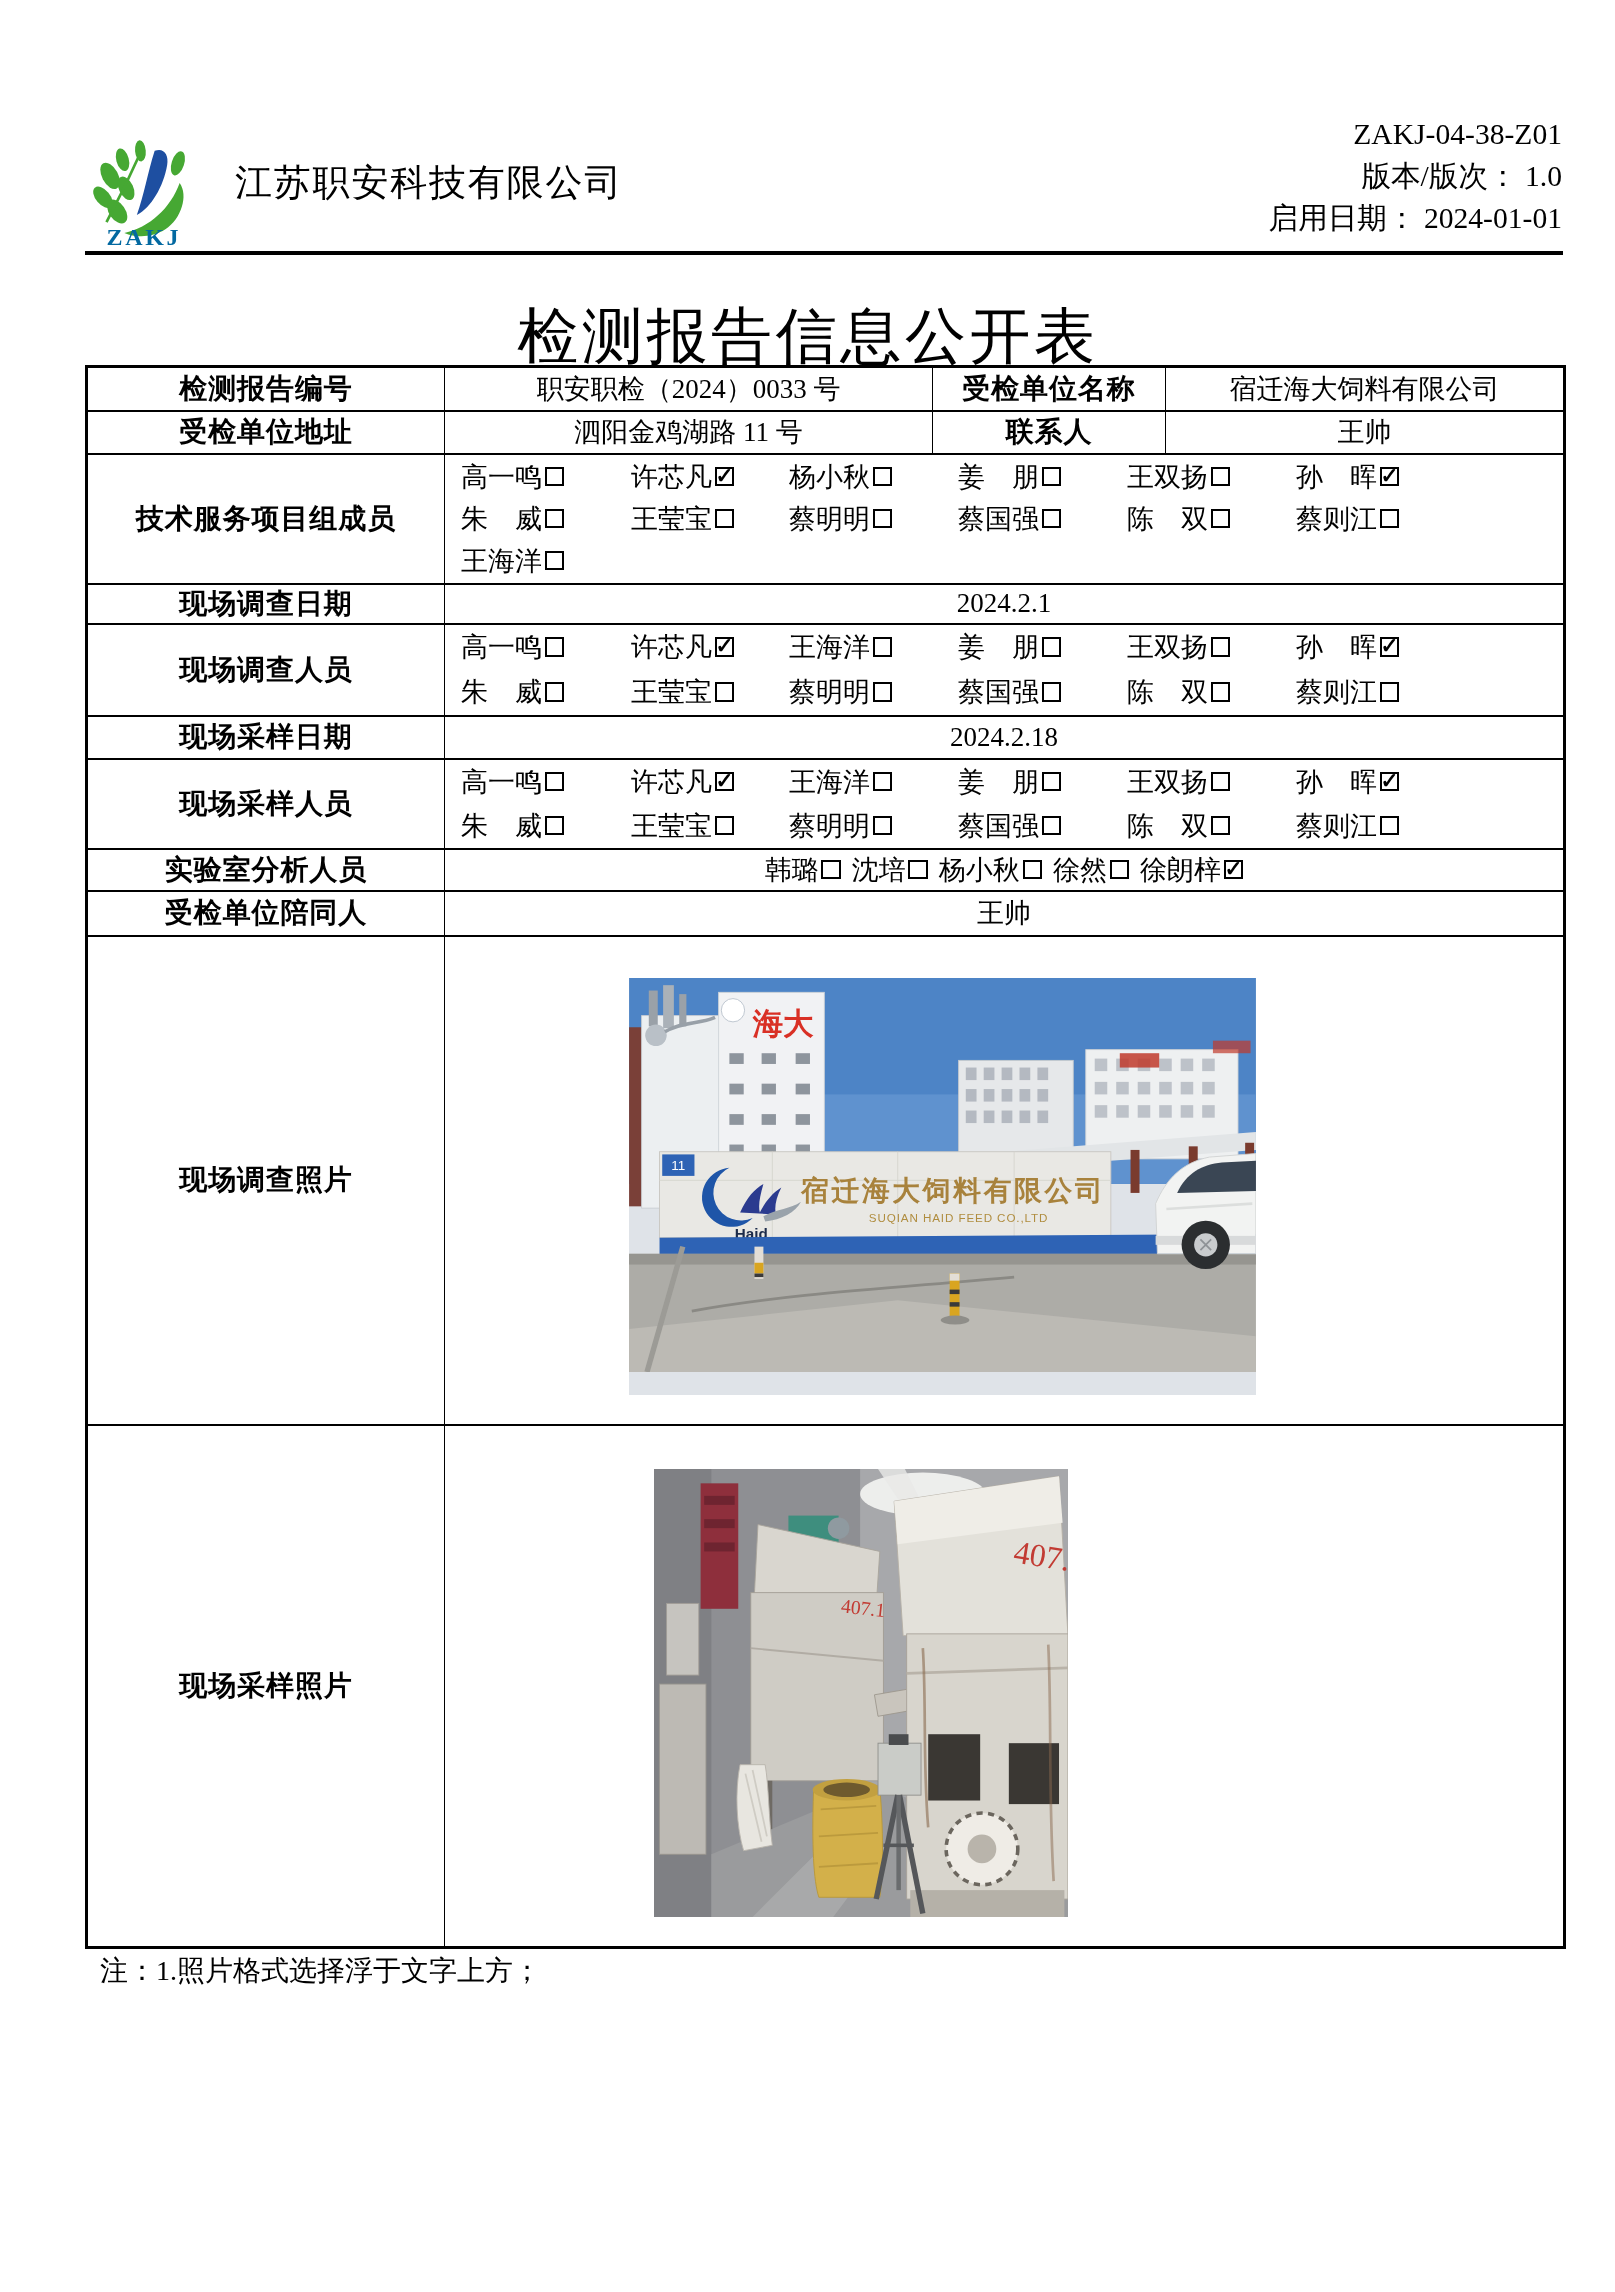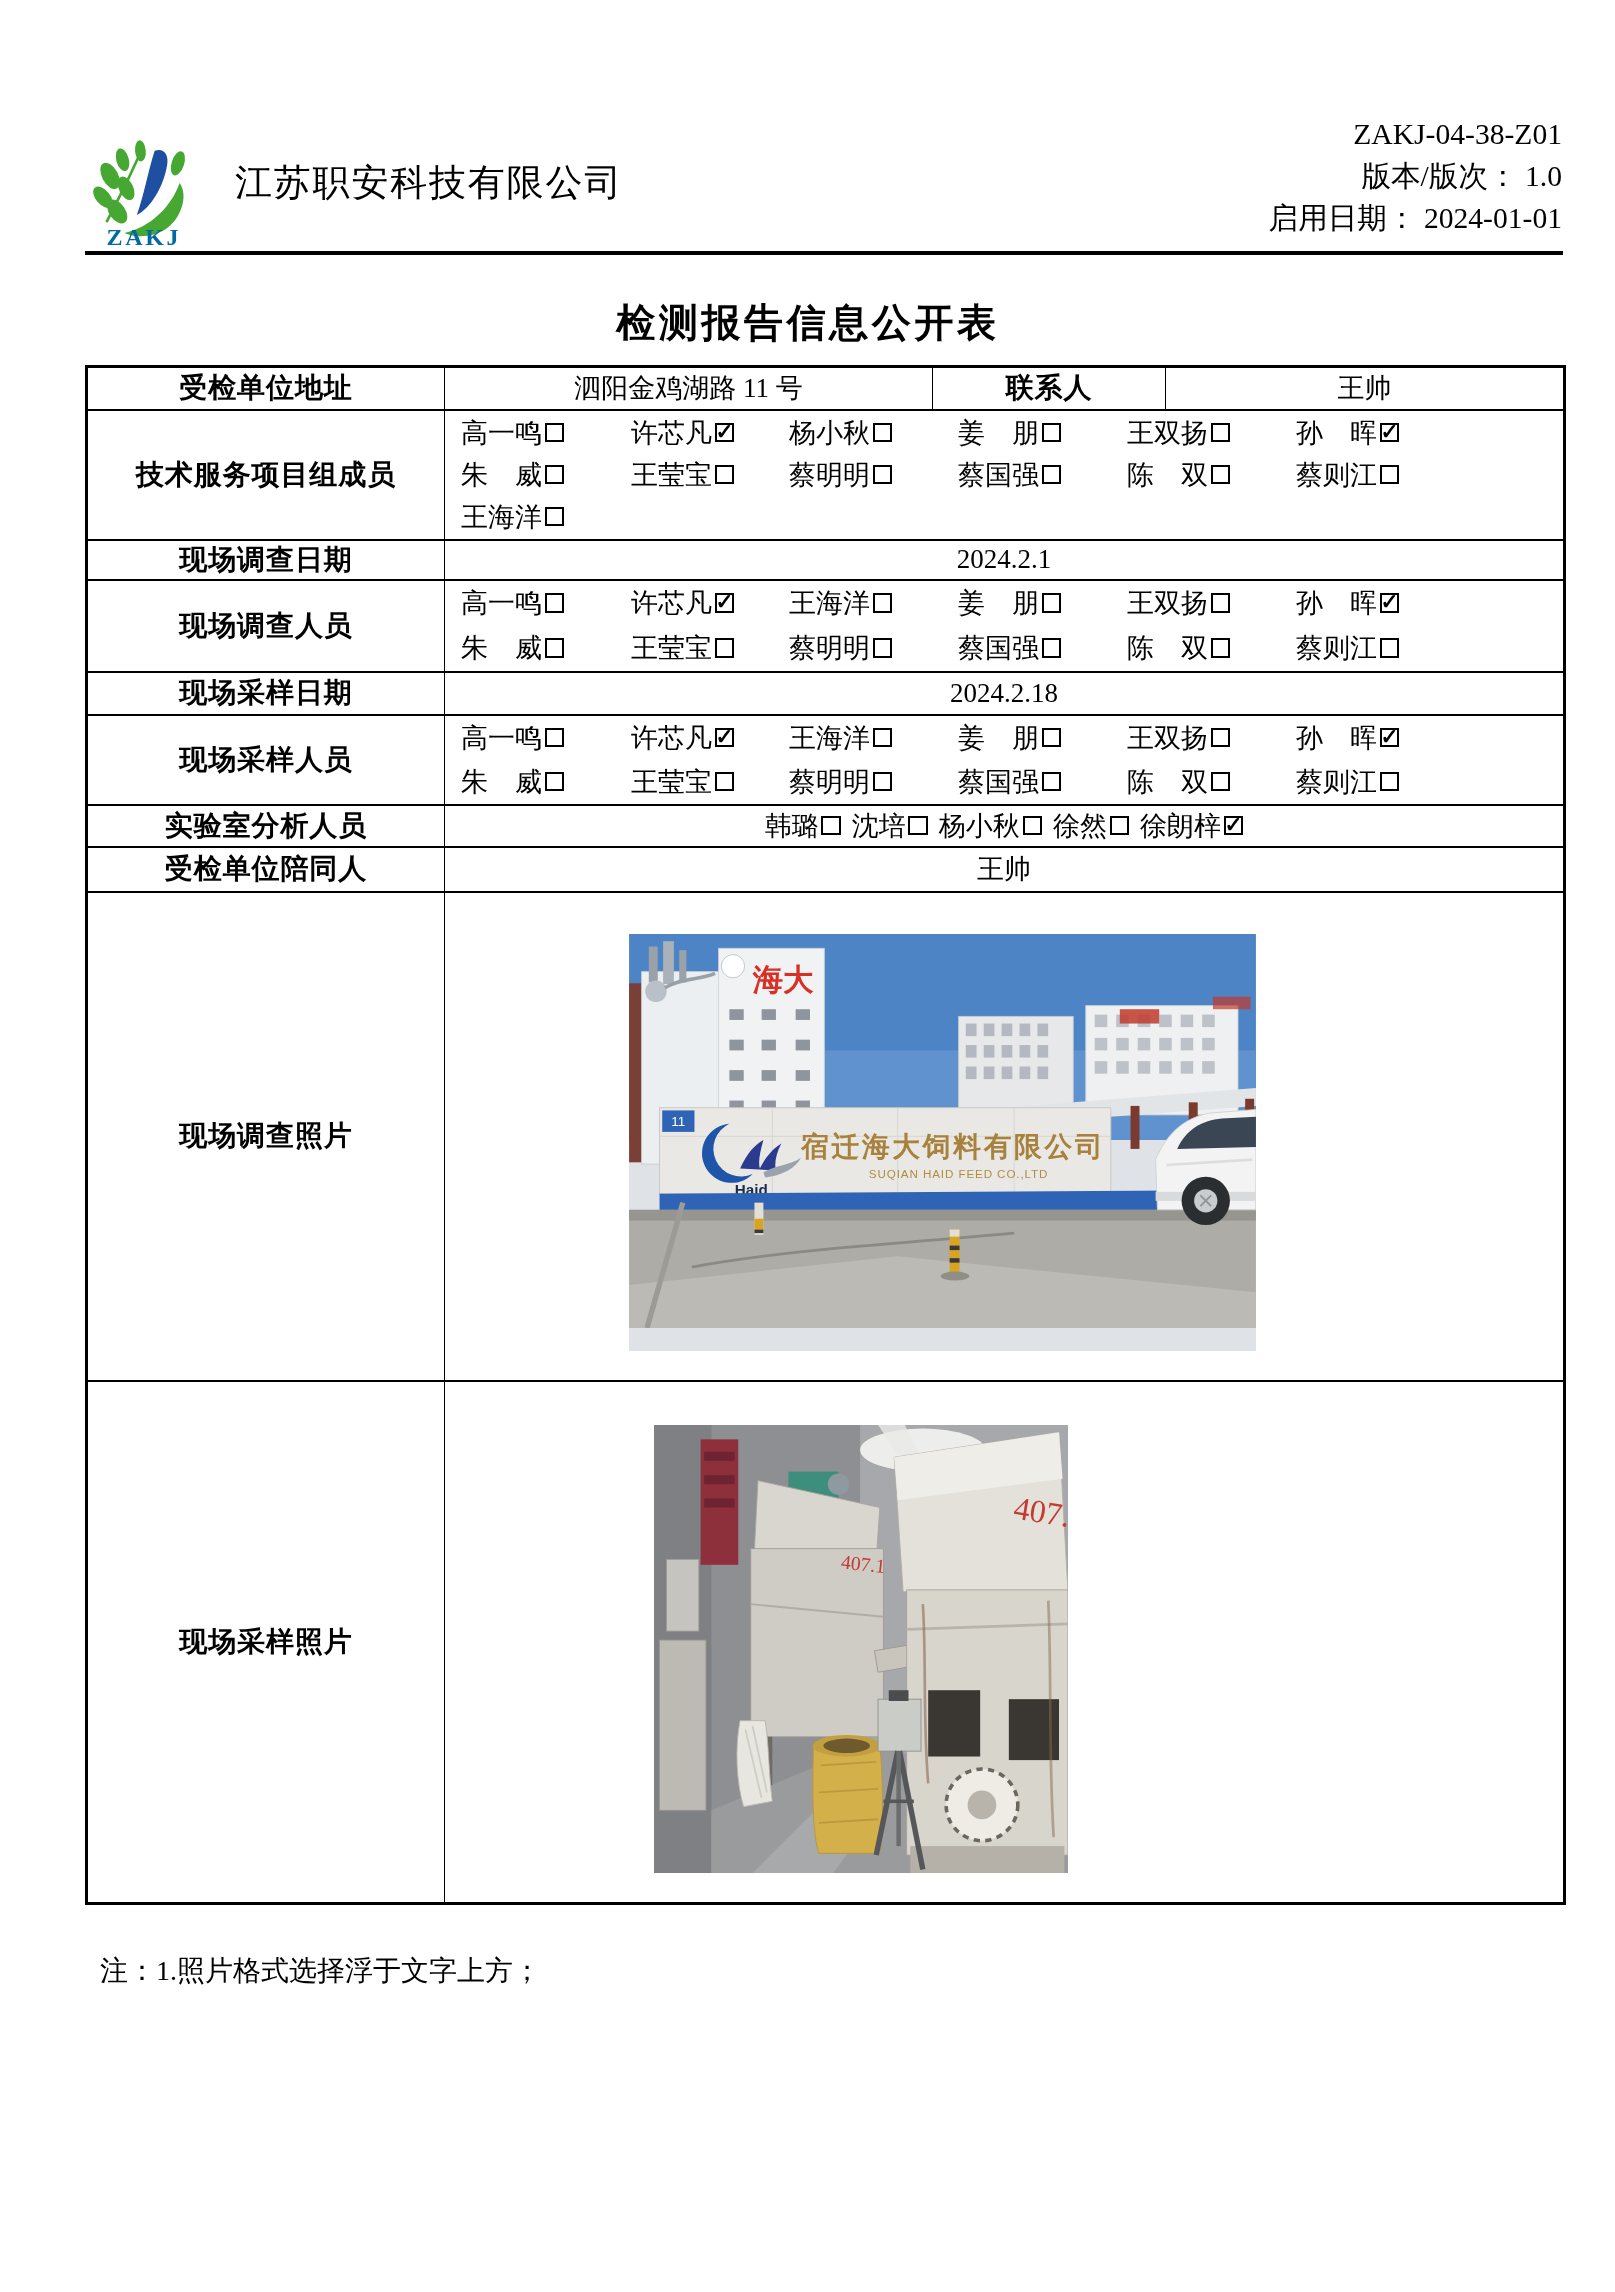--- a/index.html
+++ b/index.html
@@ -8,21 +8,21 @@
   .page { position:relative; width:1616px; height:2293px; background:#fff; overflow:hidden; }
 
   
   .logo-wrap { position:absolute; left:85px; top:133px; width:134px; height:116px; }
   .logo-zakj { position:absolute; left:21.5px; top:91px; font-size:24px; font-weight:bold; letter-spacing:2.7px; color:#0369a1; font-family:"Liberation Serif",serif; }
   .company-name { position:absolute; left:235px; top:158px; font-size:37px; letter-spacing:1.8px; }
   .doc-meta { position:absolute; right:54px; top:113px; text-align:right; font-size:29.6px; line-height:42px; }
   .header-rule { position:absolute; left:85px; top:251px; width:1478px; height:3.6px; background:#000; }
 
   
-  .doc-title { position:absolute; left:0; top:296px; width:100%; text-align:center; font-size:39px; font-weight:bold; letter-spacing:3.6px; }
+  .doc-title { position:absolute; left:0; top:296px; width:100%; text-align:center; font-size:61px; font-weight:normal; letter-spacing:3.6px; }
 
   
   table.form { position:absolute; left:85px; top:365px; width:1478px; border-collapse:collapse; table-layout:fixed; }
   table.form { border:3.6px solid #000; }
   table.form td { border-left:1.8px solid #000; border-right:1.8px solid #000; border-top:2.7px solid #000; border-bottom:2.7px solid #000; vertical-align:middle; padding:0; }
   td.lbl { text-align:center; font-weight:bold; font-size:28px; letter-spacing:0.9px; }
   td.val { text-align:center; font-size:27px; }
   td.members-cell { vertical-align:middle; }
 
   .cb-line { display:grid; grid-template-columns:170px 158px 169px 169px 169px auto; align-items:center; height:42px; padding-left:16px; }
@@ -77,20 +77,26 @@
 
   <table class="form">
     <colgroup>
         <col style="width:358px">
         <col style="width:488px">
         <col style="width:233px">
         <col style="width:399px">
       </colgroup>
 
     <tbody>
+        <tr style="height:44px">
+      <td class="lbl">检测报告编号</td>
+      <td class="val">职安职检（2024）0033 号</td>
+      <td class="lbl">受检单位名称</td>
+      <td class="val">宿迁海大饲料有限公司</td>
+    </tr>
 
     <tr style="height:43px">
       <td class="lbl">受检单位地址</td>
       <td class="val">泗阳金鸡湖路 11 号</td>
       <td class="lbl">联系人</td>
       <td class="val">王帅</td>
     </tr>
 
     <tr style="height:130px">
       <td class="lbl">技术服务项目组成员</td>

